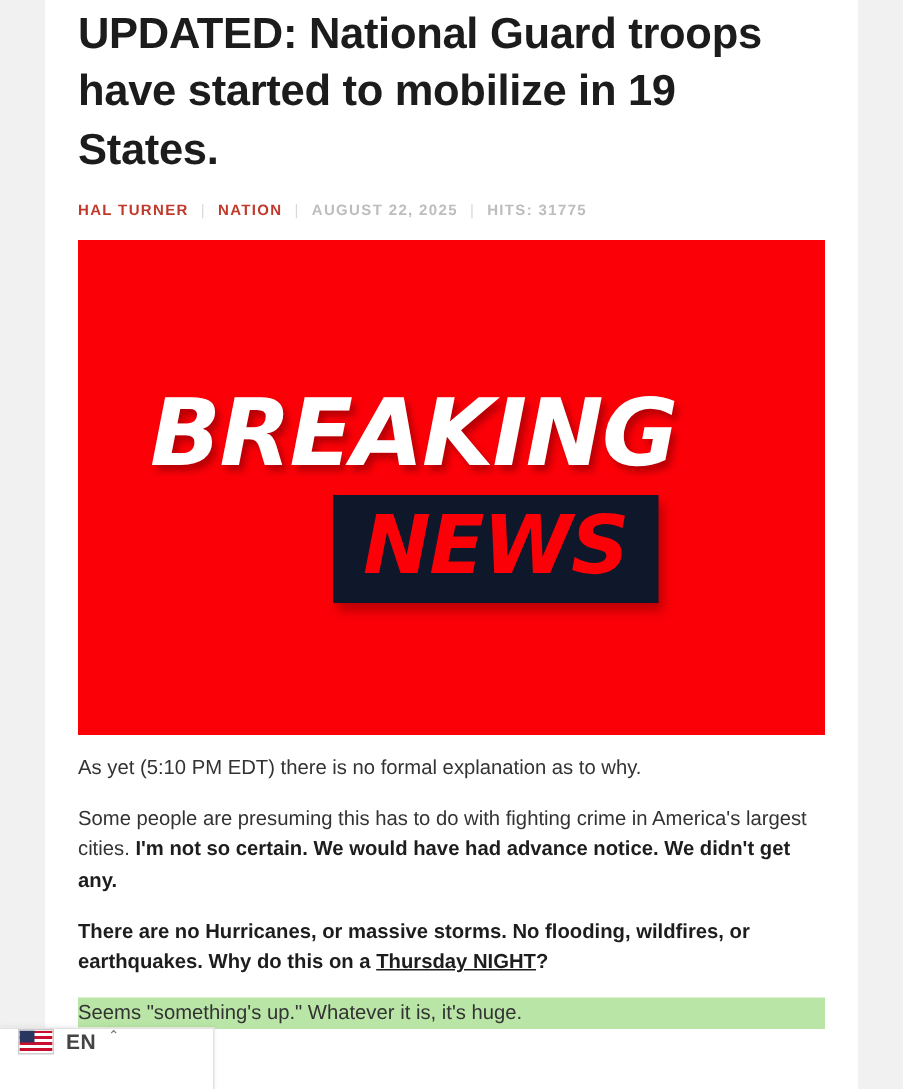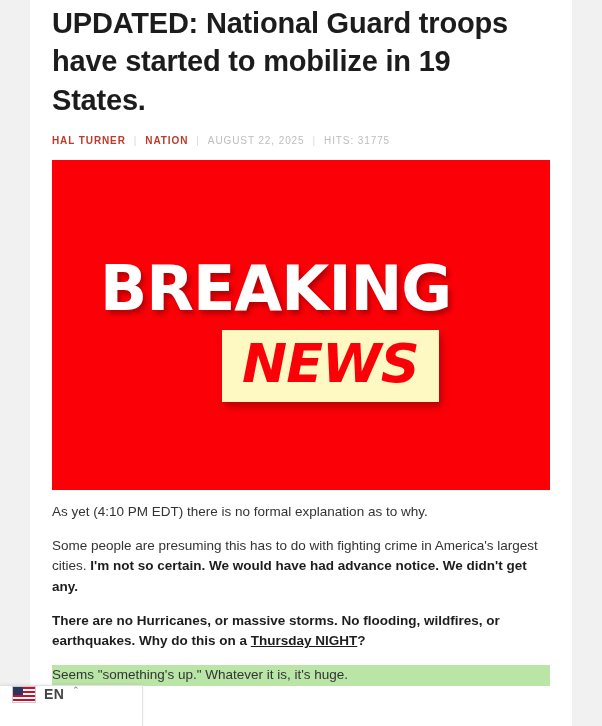--- a/index.html
+++ b/index.html
@@ -55,46 +55,47 @@
   .meta .category {
     color: #c0392b;
     font-weight: 700;
   }
   .meta .sep {
     color: #d8d8d8;
     padding: 0 8px;
   }
   .meta .date, .meta .hits {
     color: #bdbdbd;
-    font-weight: 400;
+    font-weight: 700;
   }
   .hero {
     margin: 14px 22px 0 22px;
     width: 498px;
     height: 330px;
     background: #fb0007;
     position: relative;
     overflow: hidden;
   }
   .hero .breaking {
     position: absolute;
     left: 48px;
     top: 92px;
     font-family: "DejaVu Sans", sans-serif;
+    font-style: italic;
     font-weight: 700;
     font-size: 62px;
     letter-spacing: -1px;
     color: #ffffff;
     text-shadow: 3px 4px 5px rgba(0,0,0,0.28);
   }
   .hero .newsbox {
     position: absolute;
     left: 170px;
     top: 170px;
-    background: #fef9c3;
+    background: #0f172a;
     padding: 6px 20px 10px 20px;
     box-shadow: 3px 5px 7px rgba(0,0,0,0.25);
   }
   .hero .newsbox span {
     font-family: "DejaVu Sans", sans-serif;
     font-style: italic;
     font-weight: 700;
     font-size: 54px;
     letter-spacing: -1px;
     color: #fb0007;
@@ -191,21 +192,21 @@
     </div>
 
     <div class="hero">
       <div class="breaking">BREAKING</div>
       <div class="newsbox">
         <span>NEWS</span>
       </div>
     </div>
 
     <div class="body-copy" id="body-copy">
-        <p><span>As yet (4:10 PM EDT) there is no formal explanation as to why.</span></p>
+        <p><span>As yet (5:10 PM EDT) there is no formal explanation as to why.</span></p>
         <p><span>Some people are presuming this has to do with fighting crime in America's largest cities.  </span><b>I'm not so certain.  We would have had advance notice.  We didn't get any.</b></p>
         <p><b>There are no Hurricanes, or massive storms.  No flooding, wildfires, or earthquakes.  Why do this on a </b><b><u>Thursday NIGHT</u></b><b>?</b></p>
         <p class="highlight"><span>Seems "something's up."  Whatever it is, it's huge.</span></p>
       </div>
 
   </article>
 
   <div class="translate-bar">
     <span class="flag">
       <span class="stripes"></span>

